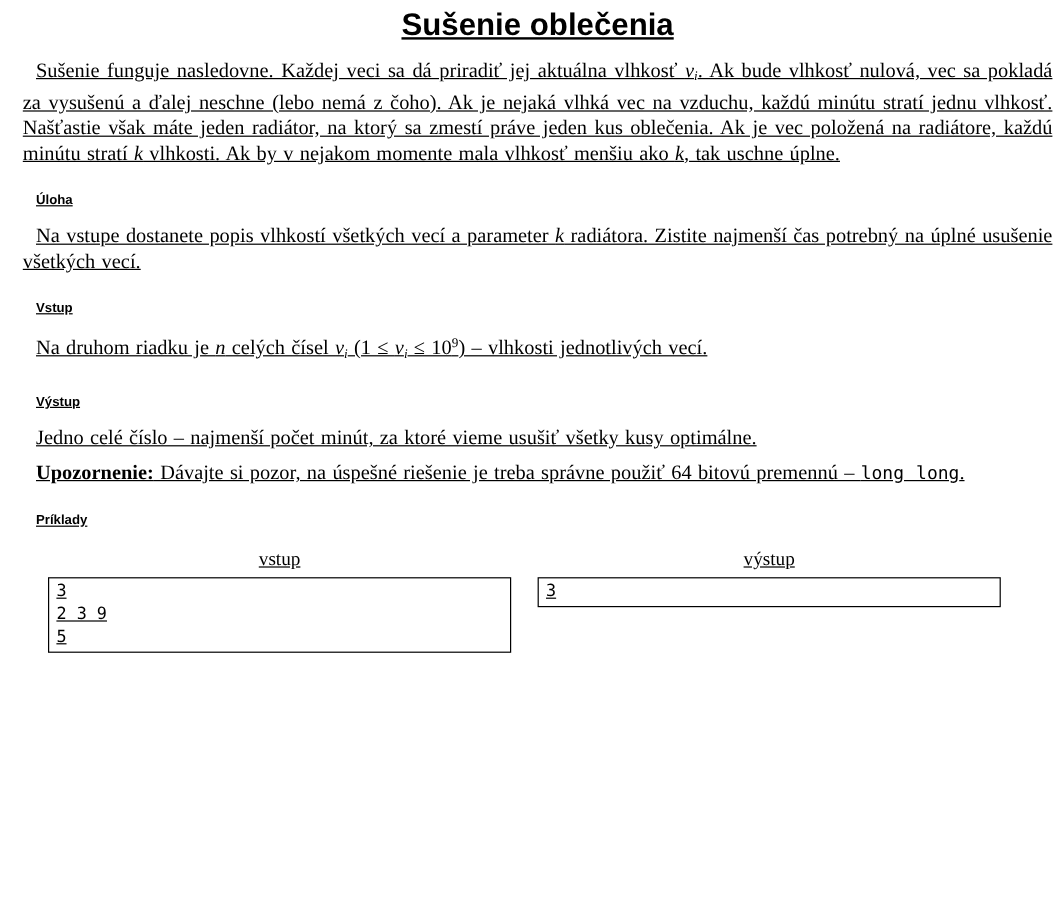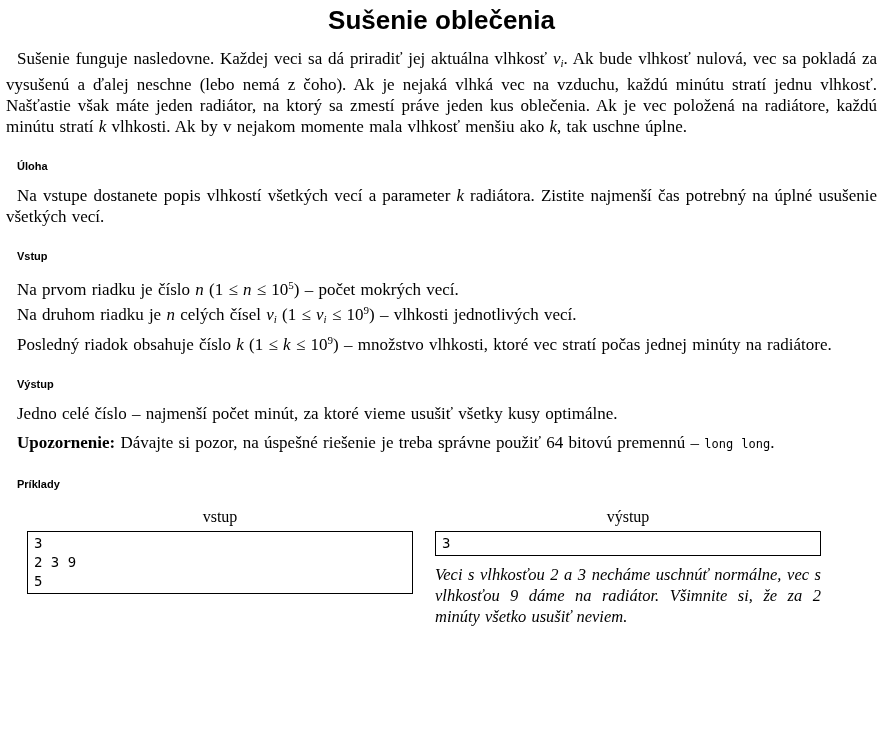--- a/index.html
+++ b/index.html
@@ -10,21 +10,22 @@
   body {
     width: 883px;
     height: 749px;
     overflow: hidden;
     color: #000;
     font-family: "Liberation Serif", "DejaVu Serif", serif;
     font-size: 17px;
     line-height: 21px;
   }
   .page {
-    padding: 0 6px 0 6px;
+    padding: 0 6px 0 19px;
+    text-decoration: underline;
   }
   h1.title {
     font-family: "Liberation Sans", "DejaVu Sans", sans-serif;
     font-weight: bold;
     font-size: 26px;
     line-height: 30px;
     text-align: center;
     margin: 5px 0 13px 0;
   }
   h2.sec {
@@ -44,21 +45,21 @@
     margin-top: 8px;
   }
   
   .s-plain { font-style: normal; }
   .s-bold  { font-weight: bold; }
   .s-math  { font-style: italic; }
   .s-sub   { font-style: italic; font-size: 11px; vertical-align: -3px; }
   .s-sup   { font-style: normal; font-size: 11px; vertical-align: 6px; }
   .s-mono  {
     font-family: "DejaVu Sans Mono", "Liberation Mono", monospace;
-    font-size: 12px;
+    font-size: 15px;
   }
   
   .examples {
     display: flex;
     gap: 22px;
     margin: 14px 0 0 21px;
   }
   .example-col { width: 386px; }
   .example-label {
     text-align: center;
@@ -91,35 +92,32 @@
 <div class="page">
 
   <h1 class="title">Sušenie oblečenia</h1>
 
   <p class="para"><span class="s-plain">Sušenie funguje nasledovne. Každej veci sa dá priradiť jej aktuálna vlhkosť </span><span class="s-math">v</span><span class="s-sub">i</span><span class="s-plain">. Ak bude vlhkosť nulová, vec sa pokladá za vysušenú a ďalej neschne (lebo nemá z čoho). Ak je nejaká vlhká vec na vzduchu, každú minútu stratí jednu vlhkosť. Našťastie však máte jeden radiátor, na ktorý sa zmestí práve jeden kus oblečenia. Ak je vec položená na radiátore, každú minútu stratí </span><span class="s-math">k</span><span class="s-plain"> vlhkosti. Ak by v nejakom momente mala vlhkosť menšiu ako </span><span class="s-math">k</span><span class="s-plain">, tak uschne úplne.</span></p>
 
   <h2 class="sec">Úloha</h2>
   <p class="para"><span class="s-plain">Na vstupe dostanete popis vlhkostí všetkých vecí a parameter </span><span class="s-math">k</span><span class="s-plain"> radiátora. Zistite najmenší čas potrebný na úplné usušenie všetkých vecí.</span></p>
 
   <h2 class="sec">Vstup</h2>
-  <p class="para"><span class="s-plain">Na prvom riadku je číslo </span><span class="s-math">n</span><span class="s-plain"> (1 ≤ </span><span class="s-math">n</span><span class="s-plain"> ≤ 10</span><span class="s-sup">5</span><span class="s-plain">) – počet mokrých vecí.</span></p>
   <p class="para"><span class="s-plain">Na druhom riadku je </span><span class="s-math">n</span><span class="s-plain"> celých čísel </span><span class="s-math">v</span><span class="s-sub">i</span><span class="s-plain"> (1 ≤ </span><span class="s-math">v</span><span class="s-sub">i</span><span class="s-plain"> ≤ 10</span><span class="s-sup">9</span><span class="s-plain">) – vlhkosti jednotlivých vecí.</span></p>
-  <p class="para"><span class="s-plain">Posledný riadok obsahuje číslo </span><span class="s-math">k</span><span class="s-plain"> (1 ≤ </span><span class="s-math">k</span><span class="s-plain"> ≤ 10</span><span class="s-sup">9</span><span class="s-plain">) – množstvo vlhkosti, ktoré vec stratí počas jednej minúty na radiátore.</span></p>
 
   <h2 class="sec">Výstup</h2>
   <p class="para"><span class="s-plain">Jedno celé číslo – najmenší počet minút, za ktoré vieme usušiť všetky kusy optimálne.</span></p>
   <p class="para warn"><span class="s-bold">Upozornenie:</span><span class="s-plain"> Dávajte si pozor, na úspešné riešenie je treba správne použiť 64 bitovú premennú – </span><span class="s-mono">long long</span><span class="s-plain">.</span></p>
 
   <h2 class="sec">Príklady</h2>
 
   <div class="examples">
     <div class="example-col input-col">
       <div class="example-label">vstup</div>
       <div class="example-box"><div class="code-line">3</div><div class="code-line">2 3 9</div><div class="code-line">5</div></div>
     </div>
     <div class="example-col output-col">
       <div class="example-label">výstup</div>
       <div class="example-box"><div class="code-line">3</div></div>
-      <div class="example-note">Veci s vlhkosťou 2 a 3 necháme uschnúť normálne, vec s vlhkosťou 9 dáme na radiátor. Všimnite si, že za 2 minúty všetko usušiť neviem.</div>
     </div>
   </div>
 
 </div>
 
 </body></html>

